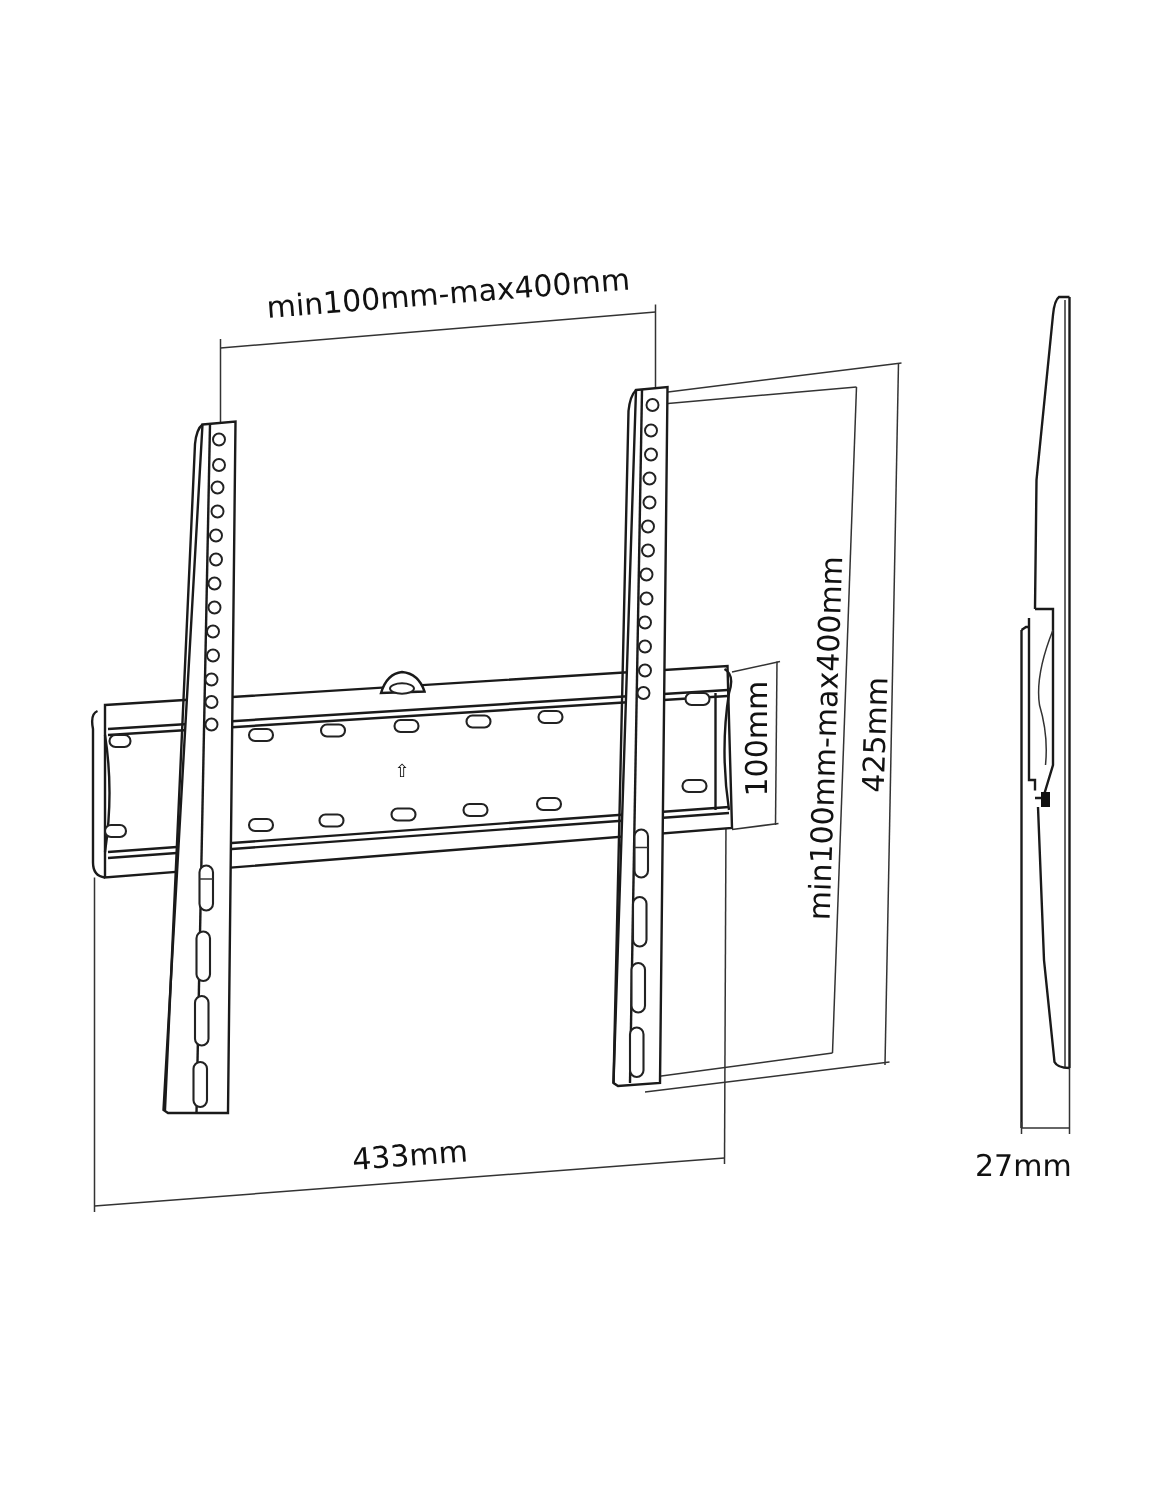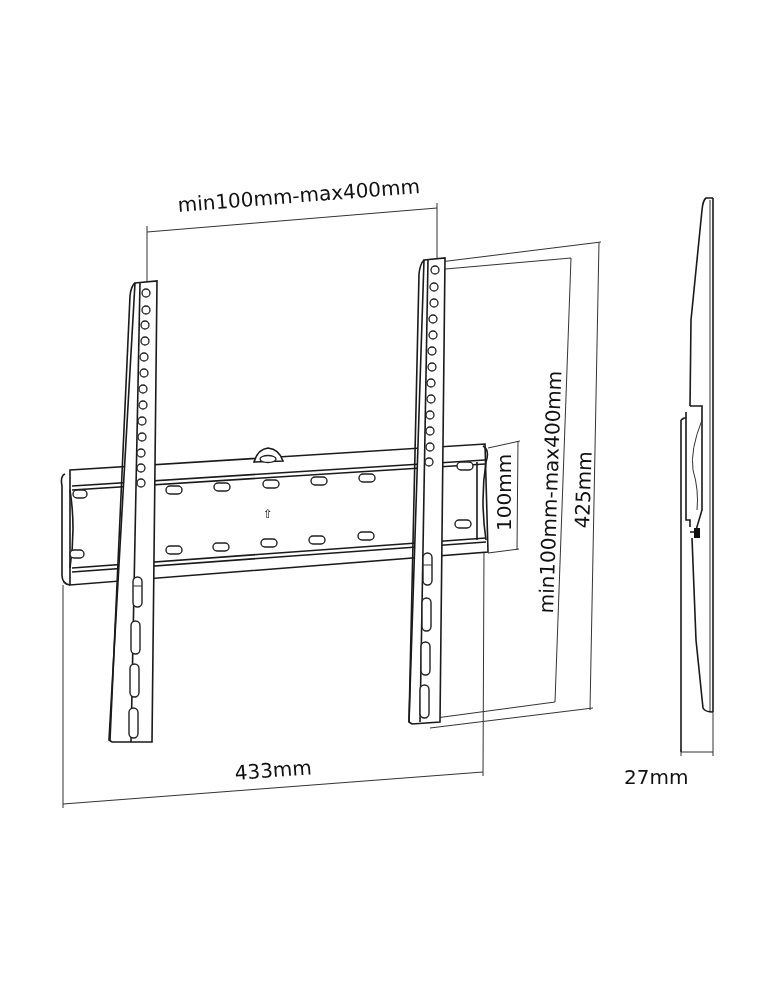--- a/index.html
+++ b/index.html
@@ -173,14 +173,14 @@
   <div class="dim-label" style="left:177px; top:195px; transform:rotate(-4.5deg); transform-origin:left top;">min100mm-max400mm</div>
 
   <div class="dim-label rot-vert" style="left:536px; top:613px; transform:rotate(-88deg);">min100mm-max400mm</div>
 
   <div class="dim-label rot-vert" style="left:572px; top:528px; transform:rotate(-88deg);">425mm</div>
 
   <div class="dim-label rot-vert" style="left:494px; top:531px;">100mm</div>
 
   <div class="dim-label" style="left:234px; top:763px; transform:rotate(-4.3deg); transform-origin:left top;">433mm</div>
 
-  <div class="dim-label" style="left:624px; top:767px;">27mm</div>
+  <div class="dim-label" style="left:650px; top:767px;">27mm</div>
 </div>
 
 </body></html>

